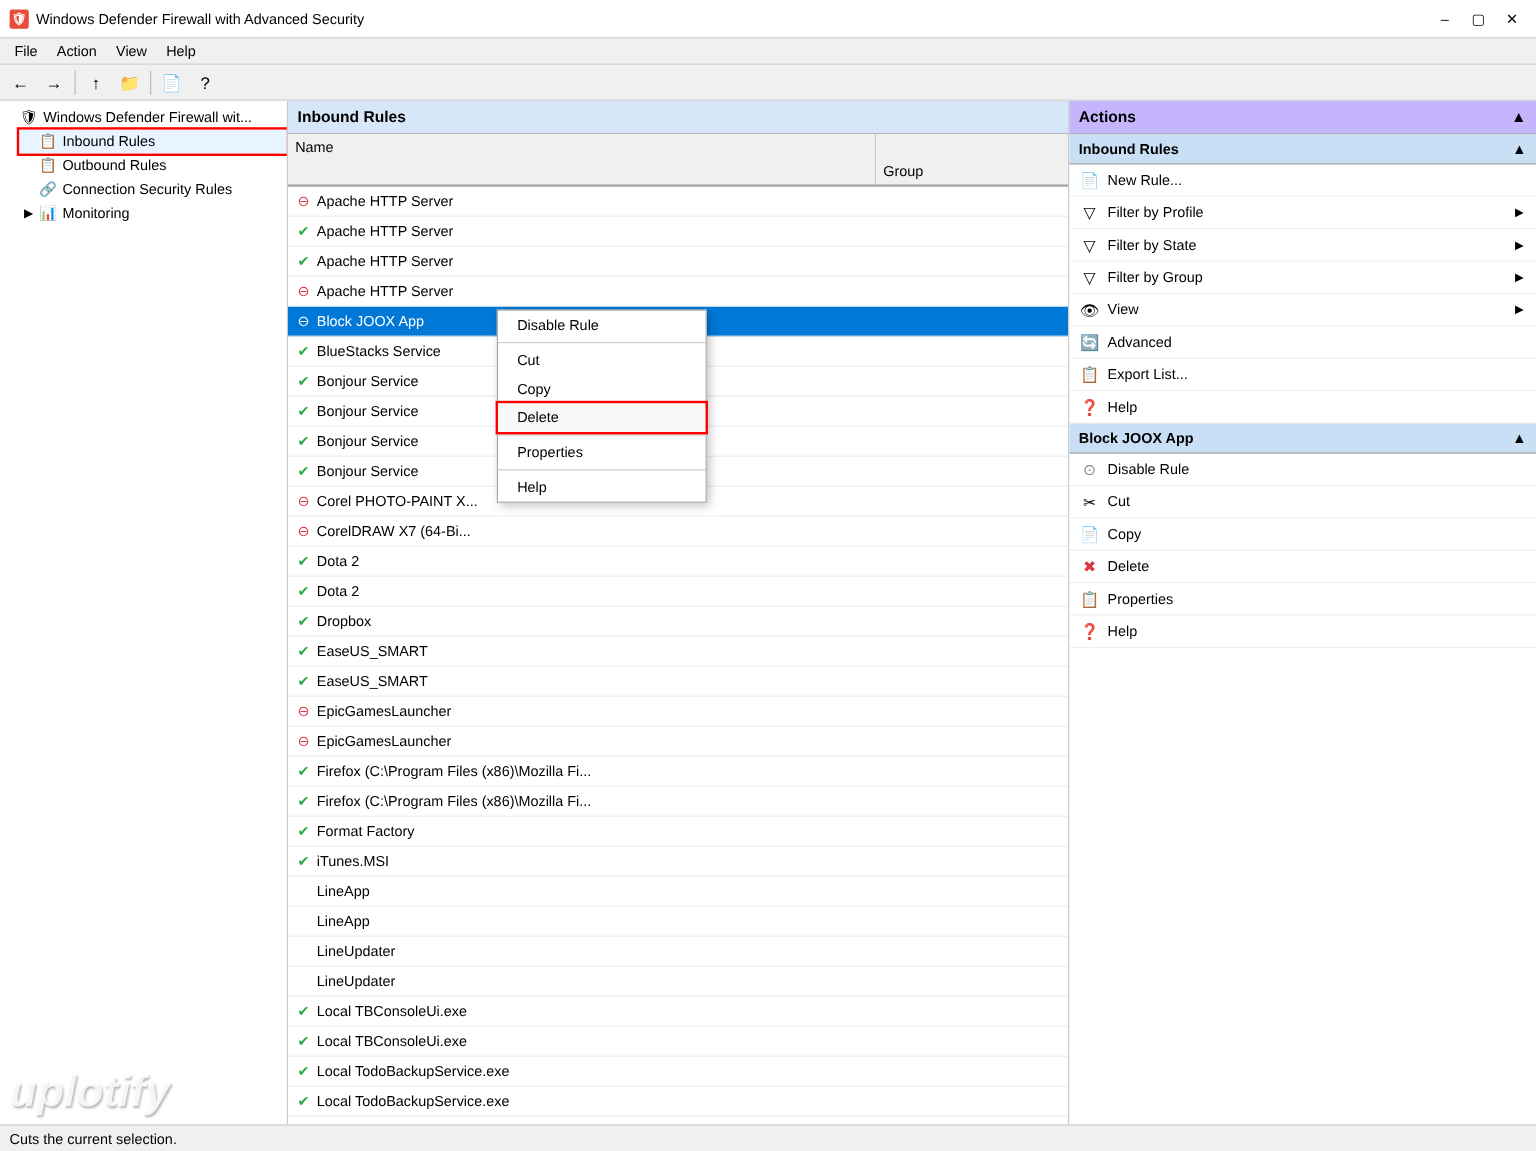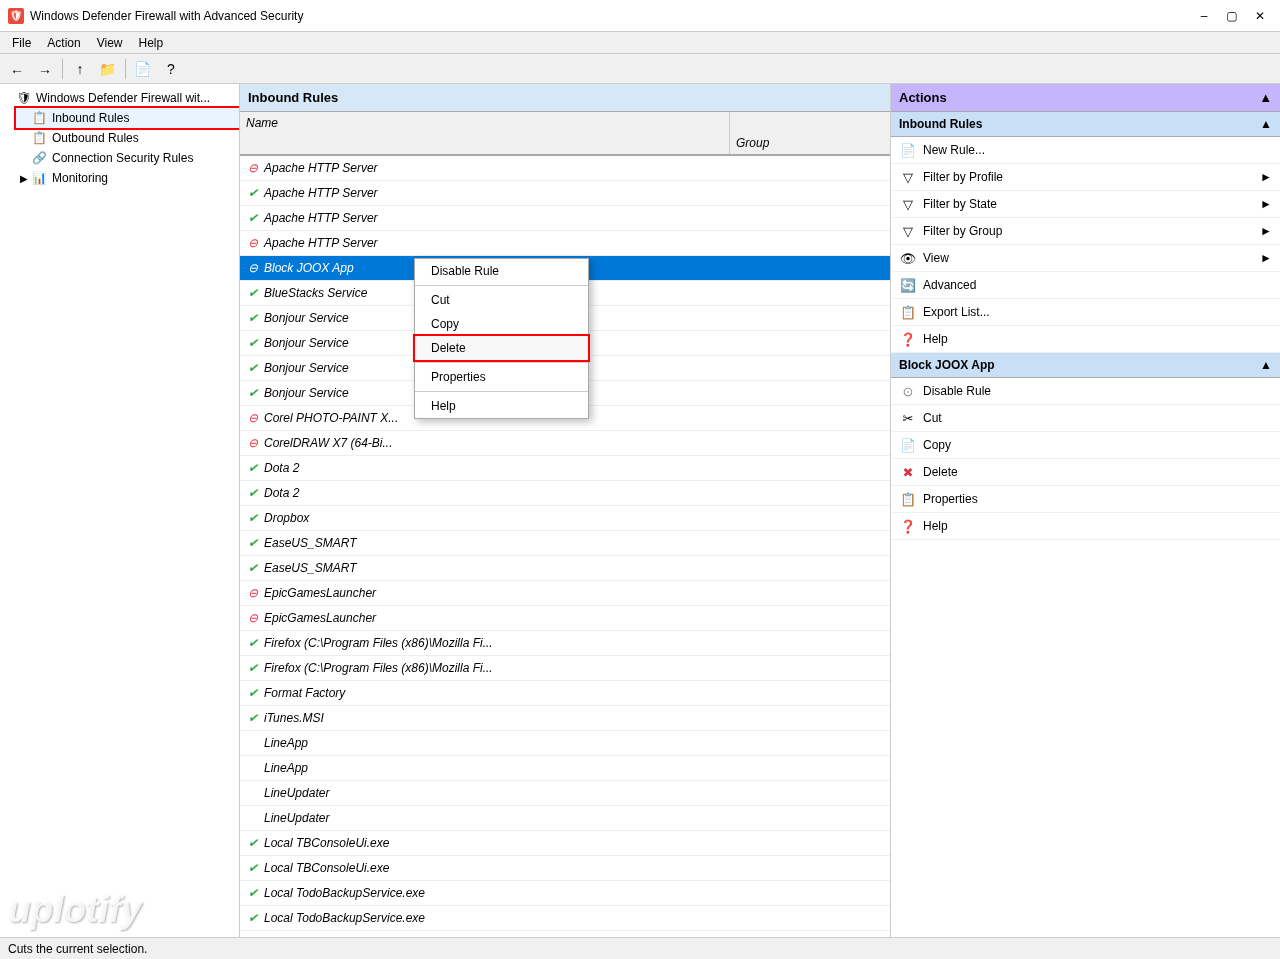--- a/index.html
+++ b/index.html
@@ -107,21 +107,20 @@
       font-weight: bold;
       font-size: 13px;
       border-bottom: 1px solid #aaa;
     }
 
     
     .rules-table {
       flex: 1;
       overflow-y: auto;
       position: relative;
-      font-style: italic;
     }
     .table-header {
       display: flex;
       background: #f0f0f0;
       border-bottom: 2px solid #aaa;
       position: sticky; top: 0;
       z-index: 5;
     }
     .col-name { width: 490px; min-width: 490px; }
     .col-group { width: 190px; min-width: 190px; margin-top: 20px; }

